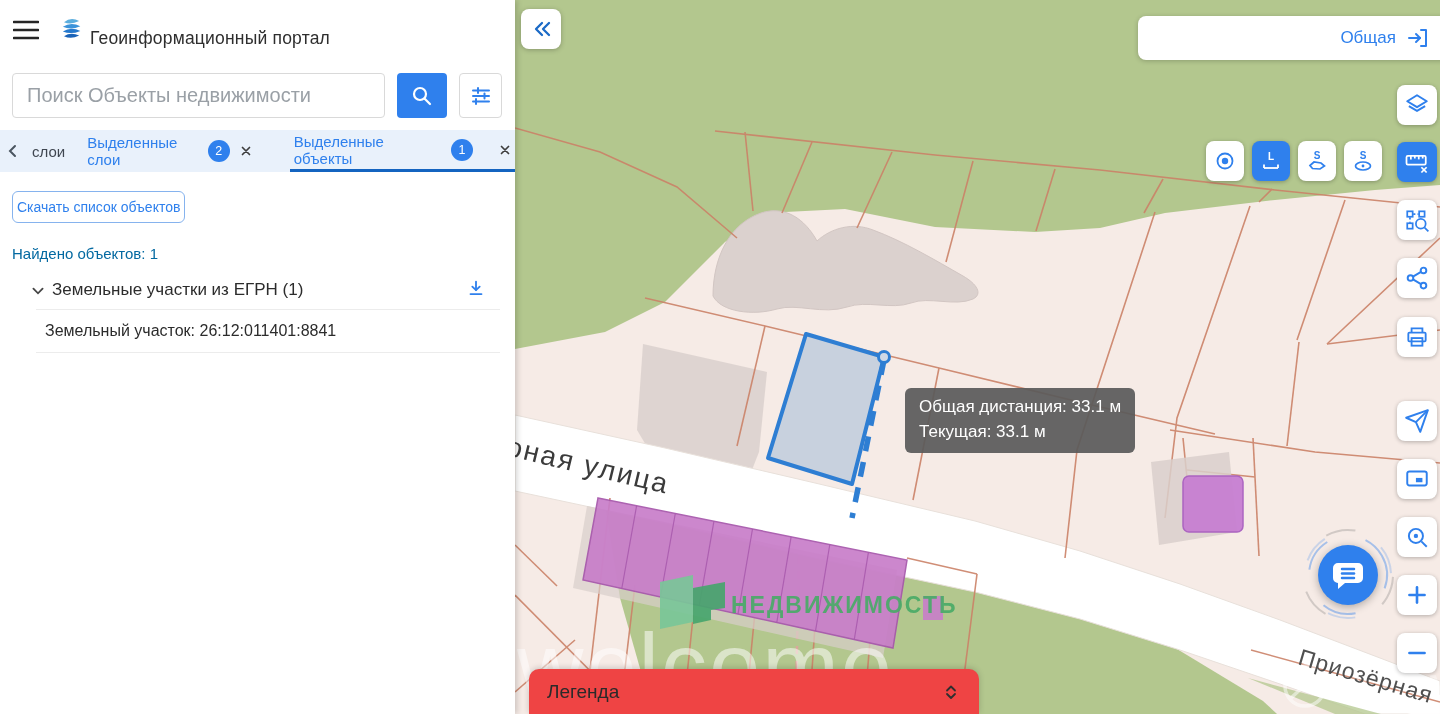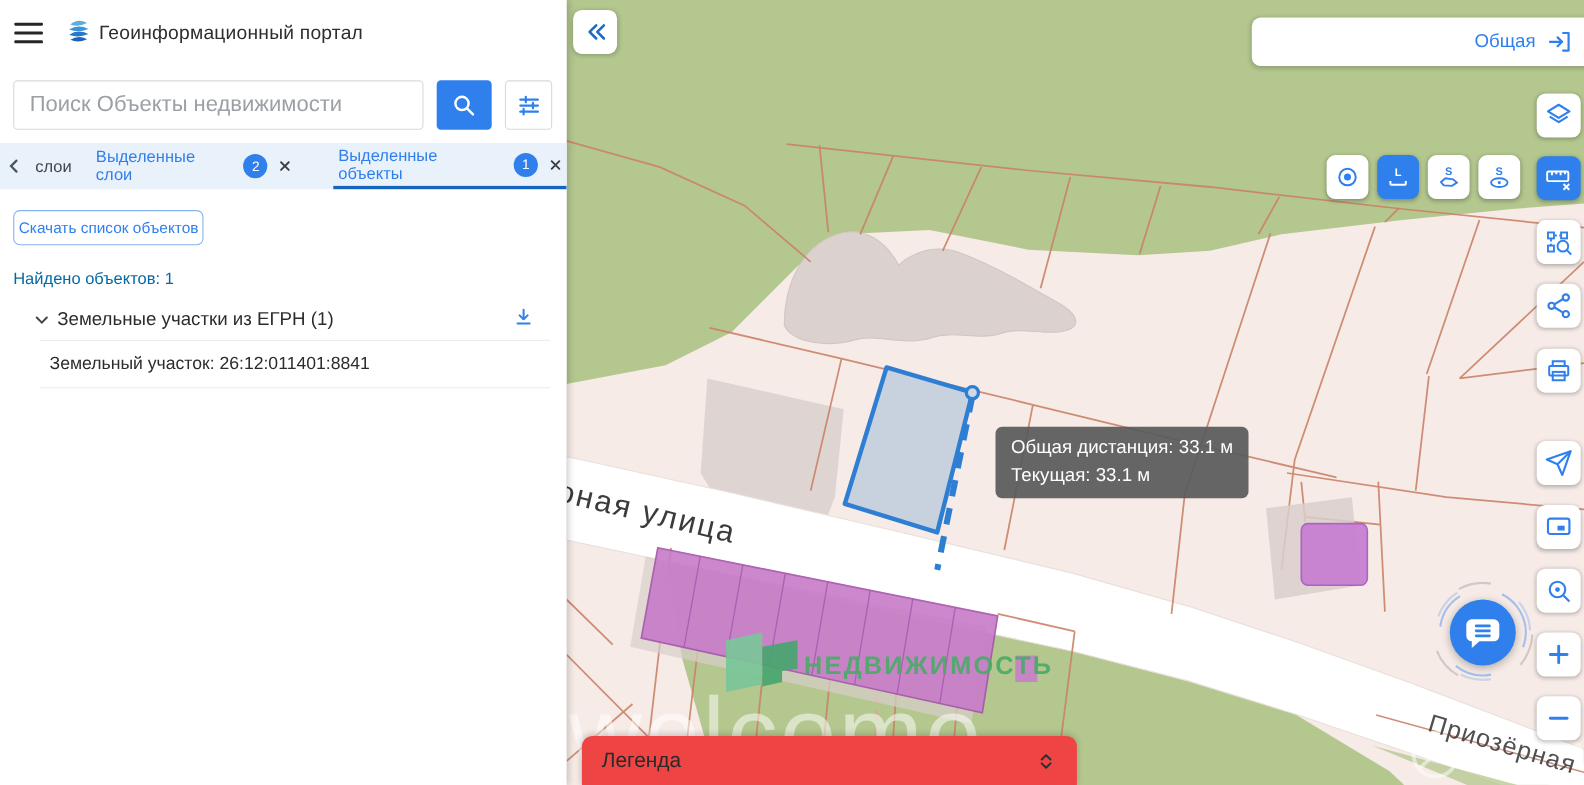--- a/index.html
+++ b/index.html
@@ -3,34 +3,34 @@
 <meta charset="utf-8">
 <style>
   * { margin:0; padding:0; box-sizing:border-box; }
   html,body { width:1440px; height:714px; overflow:hidden; font-family:"Liberation Sans", sans-serif; background:#fff; }
   #stage { position:relative; width:1440px; height:714px; overflow:hidden; }
 
   
   #sidebar { position:absolute; left:0; top:0; width:515px; height:714px; background:#fff; z-index:5; box-shadow:2px 0 6px rgba(0,0,0,.18); }
   .hamburger { position:absolute; left:13px; top:19px; width:28px; height:22px; background:none; border:none; cursor:pointer; }
   .logo { position:absolute; left:57px; top:14px; }
-  .app-title { position:absolute; left:90px; top:19px; font-size:17.5px; color:#2e2e2e; font-weight:500; letter-spacing:.2px; }
+  .app-title { position:absolute; left:90px; top:28px; font-size:17.5px; color:#2e2e2e; font-weight:500; letter-spacing:.2px; }
 
   .search-input { position:absolute; left:12px; top:73px; width:373px; height:45px; border:1px solid #d9d9d9; border-radius:4px; padding:0 14px; font-size:20px; color:#333; outline:none; font-family:inherit; }
   .search-input::placeholder { color:#9aa0a6; }
   .search-btn { position:absolute; left:397px; top:73px; width:50px; height:45px; background:#2f80ed; border:none; border-radius:4px; cursor:pointer; display:flex; align-items:center; justify-content:center; }
   .filter-btn { position:absolute; left:459px; top:73px; width:43px; height:45px; background:#fff; border:1px solid #d9d9d9; border-radius:4px; cursor:pointer; display:flex; align-items:center; justify-content:center; }
 
   .tabsbar { position:absolute; left:0; top:130px; width:515px; height:42px; background:#e9f1fb; display:flex; align-items:stretch; }
   .tabsbar .chev { display:flex; align-items:center; margin-left:6px; cursor:pointer; }
   .tab { display:flex; align-items:center; font-size:15px; cursor:pointer; padding:0 4px; }
   .tab-plain { color:#3f4650; margin-left:8px; }
   .tab-blue { color:#2f80ed; }
   .tab2 { margin-left:14px; }
-  .tab3 { margin-left:34px; border-bottom:3px solid #1464c0; }
+  .tab3 { margin-left:34px; border-bottom:3px solid #1464c0;gap:16px; }
   .badge { display:inline-flex; align-items:center; justify-content:center; min-width:22px; height:22px; border-radius:11px; background:#2f80ed; color:#fff; font-size:12.5px; margin-left:8px; }
   .tab-close { display:flex; align-items:center; margin-left:10px; cursor:pointer; }
 
   .dl-list-btn { position:absolute; left:12px; top:191px; height:32px; padding:0 4px; background:#fff; border:1px solid #86b3ee; border-radius:6px; color:#2f80ed; font-size:14px; cursor:pointer; font-family:inherit; }
   .found { position:absolute; left:12px; top:245px; font-size:15px; color:#0369a1; }
   .tree-group { position:absolute; left:0; top:276px; width:515px; height:32px; cursor:pointer; }
   .tree-group .gchev { position:absolute; left:27px; top:4px; }
   .tree-group .glabel { position:absolute; left:52px; top:4px; font-size:17px; color:#2c2c2c; }
   .tree-dl { position:absolute; right:28px; top:2px; background:none; border:none; cursor:pointer; }
   .tree-item { position:absolute; left:36px; top:309px; width:464px; height:44px; border-top:1px solid #ececec; border-bottom:1px solid #ececec; display:flex; align-items:center; padding-left:9px; font-size:16px; color:#2c2c2c; cursor:pointer; background:#fff; }

